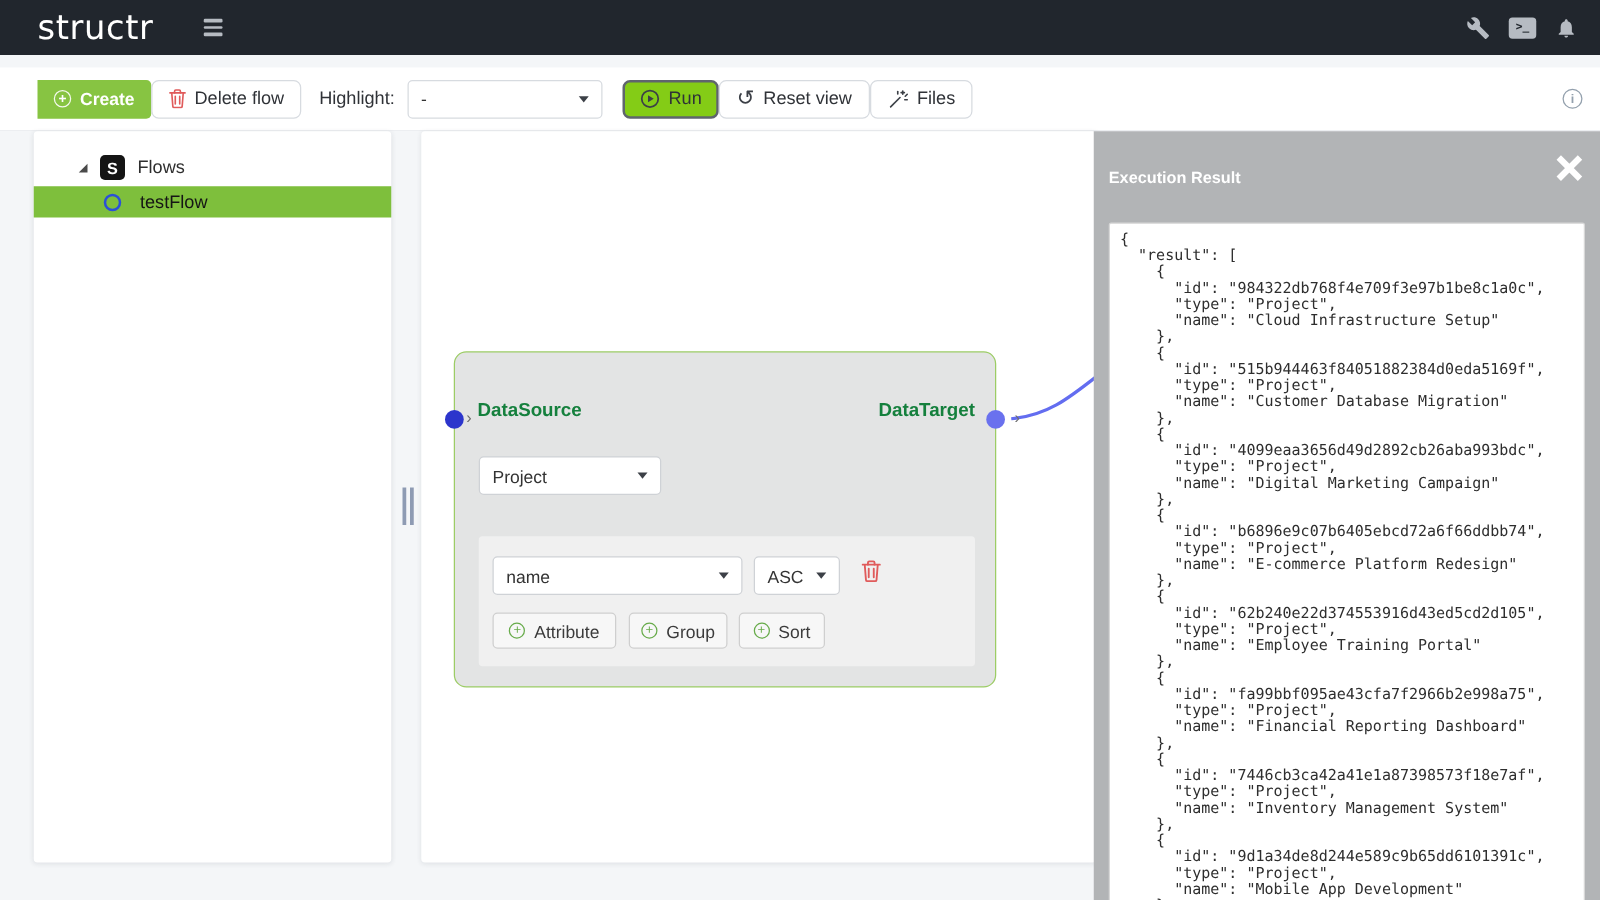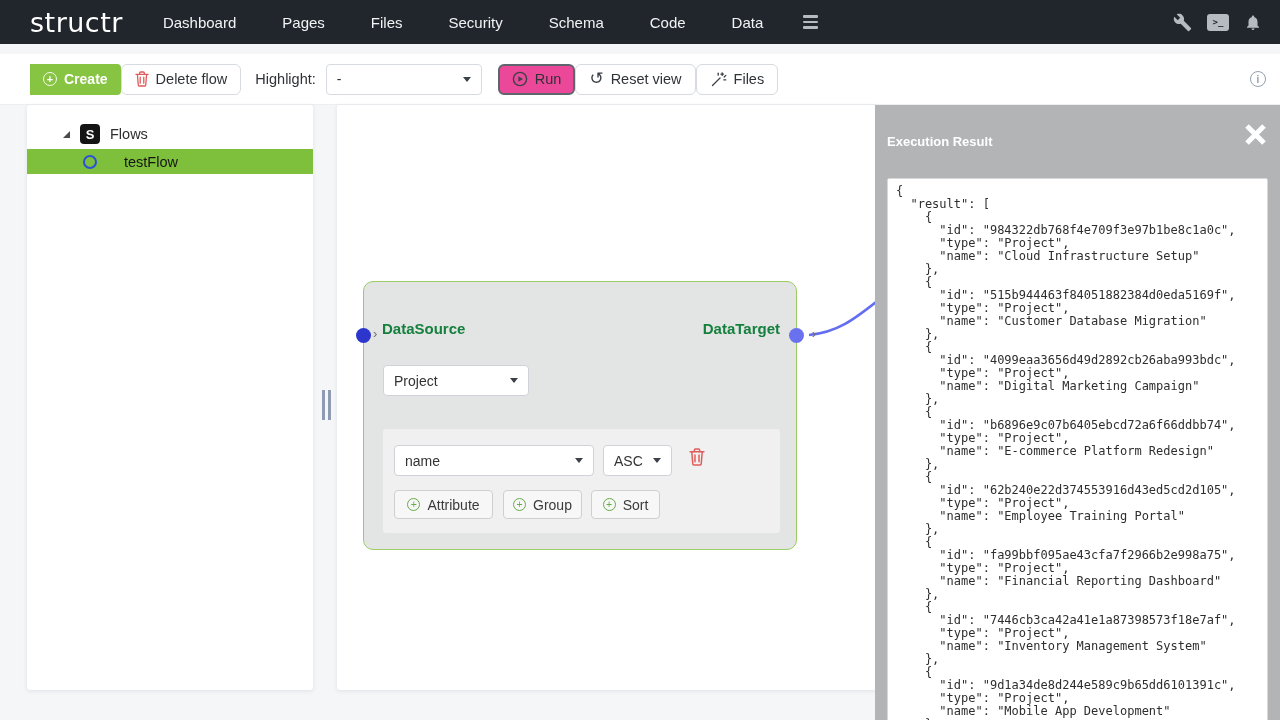--- a/index.html
+++ b/index.html
@@ -36,39 +36,39 @@
                justify-content:center; font-size:11px; line-height:1; }
   .plus-ring.white { border:1.4px solid rgba(255,255,255,.9); color:#fff; }
   .plus-ring.green { border:1.3px solid #67ab4a; color:#67ab4a; width:13px; height:13px; font-size:10.5px; }
   .ml10 { margin-left:10px; } .ml12 { margin-left:0; } .ml16 { margin-left:16px; }
   .hl-label { margin-left:14px; font-size:14.5px; color:#2f3237; }
   .select { height:31px; background:#fff; border:1px solid #d7dbe0; border-radius:4px;
             display:inline-flex; align-items:center; justify-content:space-between;
             padding:0 10px; font-size:14px; color:#333; cursor:pointer; }
   .caret { width:0; height:0; border-left:4.5px solid transparent; border-right:4.5px solid transparent;
            border-top:5px solid #3c4047; }
-  .btn-run { background:#ec4899; border:2px solid #5f656d; border-radius:6px; padding:0 12px; }
+  .btn-run { background:#84cc16; border:2px solid #5f656d; border-radius:6px; padding:0 12px; }
   .reset-glyph { font-size:17px; color:#3c4047; line-height:1; transform:translateY(-1px); }
   .info-icon { position:absolute; right:14px; top:17px; width:16px; height:16px; border-radius:50%;
                border:1.5px solid #93a0ad; color:#93a0ad; font-size:10px; font-weight:bold;
                display:flex; align-items:center; justify-content:center; cursor:pointer; }
 
   
   .card { position:absolute; background:#fff; border-radius:3px; box-shadow:0 1px 4px rgba(40,50,70,.10); }
   .sidebar-card { left:27px; top:105px; width:286px; height:585px; }
   .canvas-card  { left:337px; top:105px; width:540px; height:585px; overflow:hidden; }
 
   
   .tree-root-row { display:flex; align-items:center; gap:10px; padding:18px 0 0 36px; height:40px; }
   .tri-expanded { width:0; height:0; border-left:7px solid transparent; border-bottom:7px solid #4a4a4a; }
   .s-icon { width:20px; height:20px; background:#141414; border-radius:4px; color:#fff;
             display:flex; align-items:center; justify-content:center; font-size:13px; font-weight:bold; }
   .tree-root-label { font-size:14.5px; color:#2e2e2e; }
   .tree-flow-row { margin-top:4px; height:25px; background:#7ebf3c; display:flex; align-items:center;
-                   gap:27px; padding-left:56px; cursor:pointer; }
+                   gap:15px; padding-left:56px; cursor:pointer; }
   .flow-circle { width:14px; height:14px; border-radius:50%; border:2px solid #2b50d8; background:transparent; }
   .tree-flow-label { font-size:14.5px; color:#151515; }
 
   .resize-handle { position:absolute; left:322px; top:390px; display:flex; gap:3px; cursor:col-resize; }
   .resize-handle span { display:block; width:3px; height:30px; background:#8e9bb3; }
 
   
   .conn-svg { position:absolute; left:0; top:0; pointer-events:none; }
   .flow-node { position:absolute; left:26px; top:176px; width:434px; height:269px;
                background:#e3e4e4; border:1px solid #9ccc65; border-radius:10px; }
@@ -101,29 +101,20 @@
                    background:#fff; border:1px solid #d8d8d8; border-radius:2px; padding:6px 8px;
                    overflow:hidden; }
   .exec-json-box pre { font-family:"DejaVu Sans Mono", monospace; font-size:12px; line-height:13px;
                        color:#2e2e2e; white-space:pre; }
 </style>
 </head>
 <body>
 
 <div class="topnav">
   <div class="logo">structr</div>
-  <div class="nav-items">
-    <span class="nav-item">Dashboard</span>
-    <span class="nav-item">Pages</span>
-    <span class="nav-item">Files</span>
-    <span class="nav-item">Security</span>
-    <span class="nav-item">Schema</span>
-    <span class="nav-item">Code</span>
-    <span class="nav-item">Data</span>
-  </div>
   <div class="hamburger">
       <span></span>
       <span></span>
       <span></span>
     </div>
   <div class="nav-right">
     <svg width="19" height="19" viewBox="0 0 24 24">
       <path fill="#b6bbc2" d="M22.7 19l-9.1-9.1c.9-2.3.4-5-1.5-6.9-2-2-5-2.4-7.4-1.3L9 6 6 9 1.6 4.7C.4 7.1.9 10.1 2.9 12.1c1.9 1.9 4.6 2.4 6.9 1.5l9.1 9.1c.4.4 1 .4 1.4 0l2.3-2.3c.5-.4.5-1.1.1-1.4z"></path>
     </svg>
     <div class="term-box">&gt;_</div>

